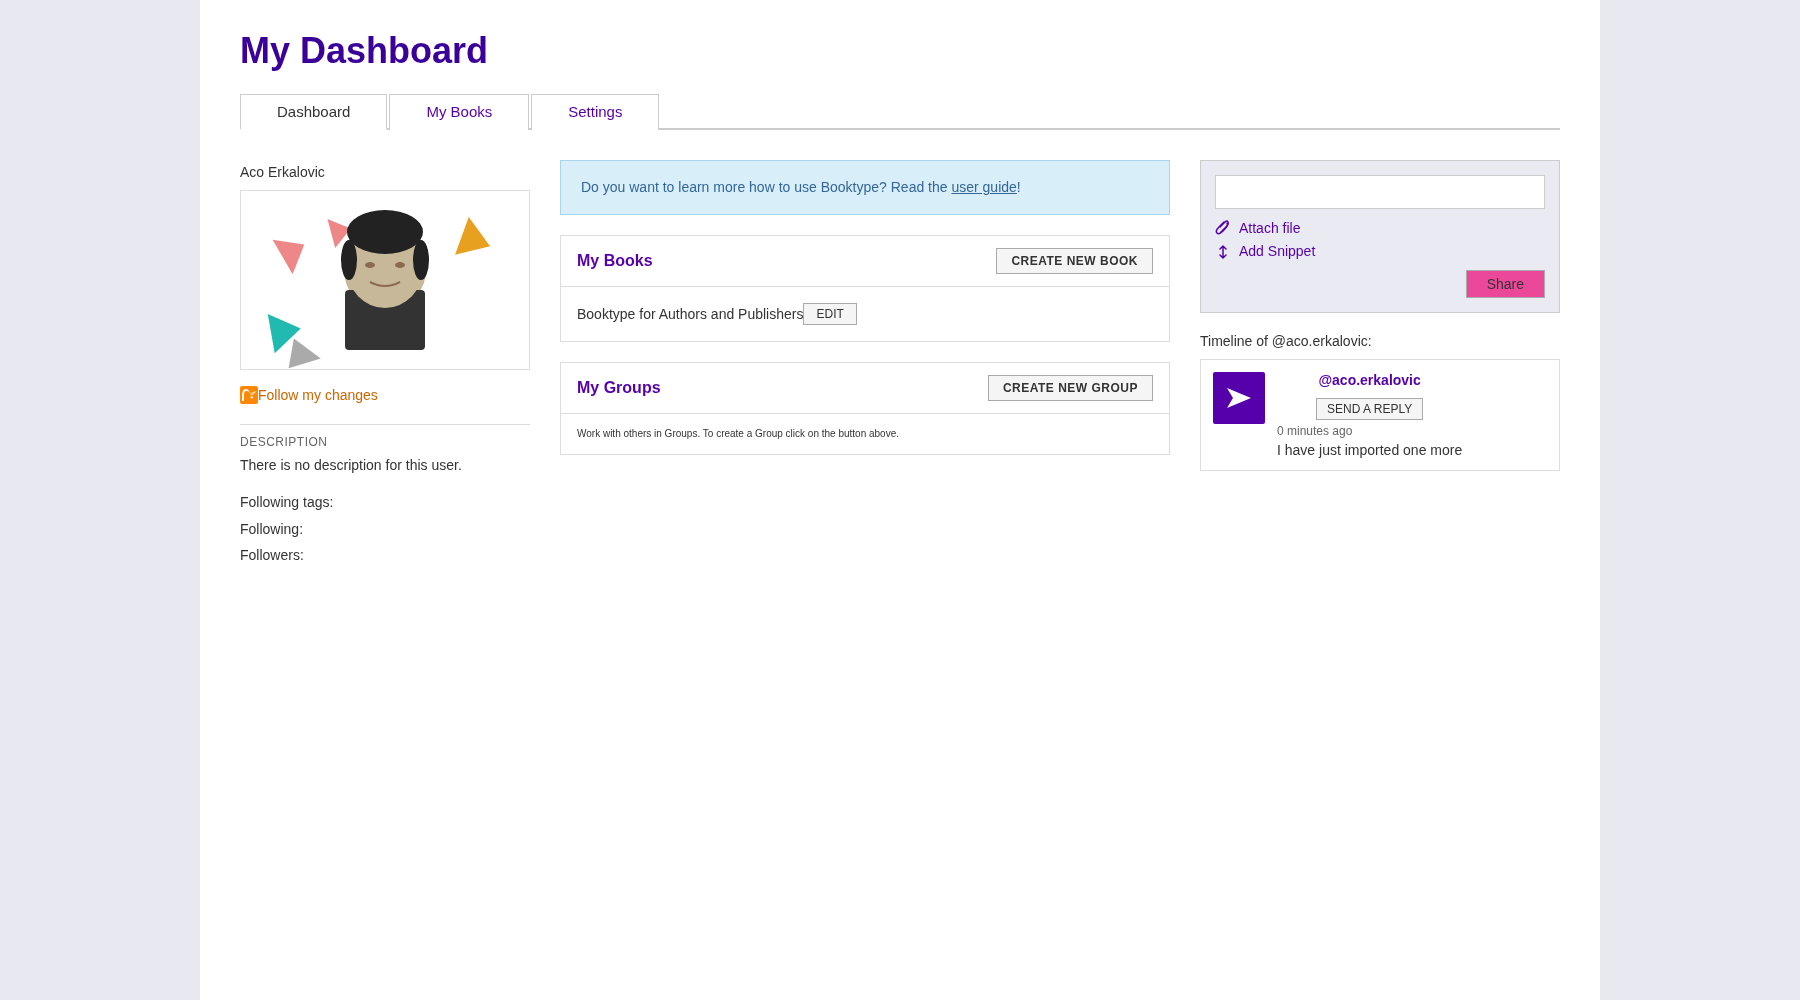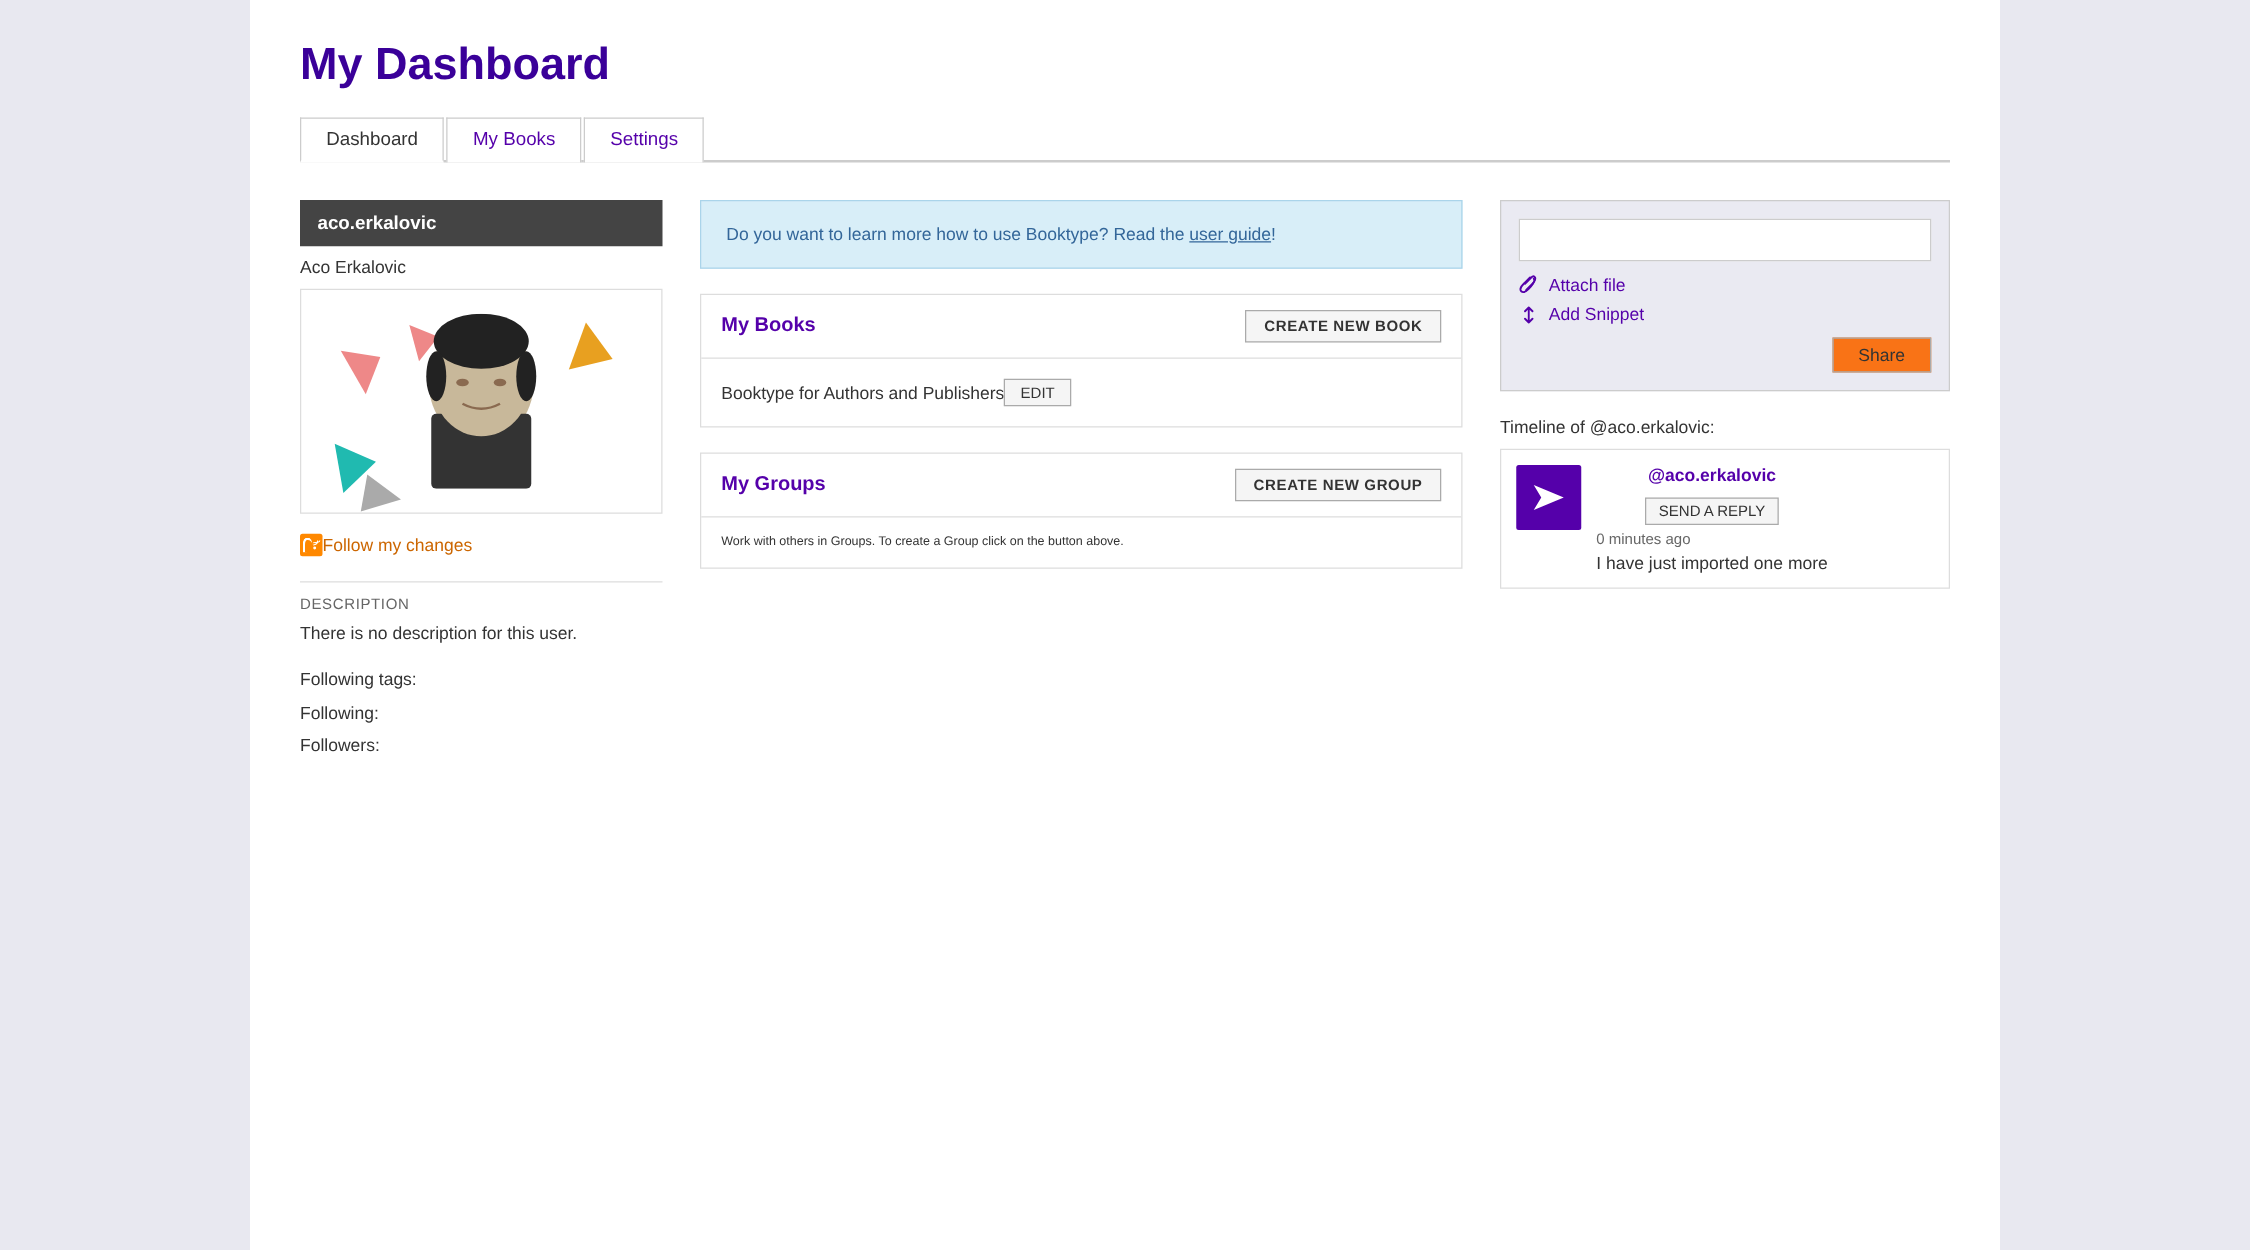--- a/index.html
+++ b/index.html
@@ -21,21 +21,21 @@
       font-weight: bold;
       color: #3a0099;
       margin-bottom: 20px;
     }
     .tabs {
       display: flex;
       border-bottom: 2px solid #ccc;
       margin-bottom: 30px;
     }
     .tab {
-      padding: 8px 20px;
+      padding: 8px 36px;
       border: 1px solid #ccc;
       border-bottom: none;
       cursor: pointer;
       background: #fff;
       font-size: 15px;
       color: #333;
       margin-right: 2px;
       position: relative;
       bottom: -2px;
     }
@@ -236,21 +236,21 @@
       font-size: 14px;
       cursor: pointer;
       text-decoration: none;
     }
     .share-btn-row {
       display: flex;
       justify-content: flex-end;
     }
     .btn-share {
       border: 1px solid #aaa;
-      background: #f97316;
+      background: #ec4899;
       padding: 5px 20px;
       font-size: 14px;
       cursor: pointer;
       color: #333;
     }
     .timeline-section {}
     .timeline-title {
       font-size: 14px;
       color: #333;
       margin-bottom: 10px;
@@ -322,21 +322,20 @@
 
   <div class="tabs">
     <div class="tab active">Dashboard</div>
     <div class="tab purple">My Books</div>
     <div class="tab purple">Settings</div>
   </div>
 
   <div class="main-content">
 
     <div class="left-col">
-      <div class="username-bar">aco.erkalovic</div>
       <div class="full-name">Aco Erkalovic</div>
 
       <div class="avatar-area">
         <div class="avatar-svg-wrap">
 
           <svg width="270" height="170" style="position:absolute;top:0;left:0;">
 
             <polygon points="30,30 55,50 30,70" fill="#e88" transform="rotate(-30,42,50)"></polygon>
 
             <polygon points="210,20 240,40 210,60" fill="#e8a020" transform="rotate(20,225,40)"></polygon>

